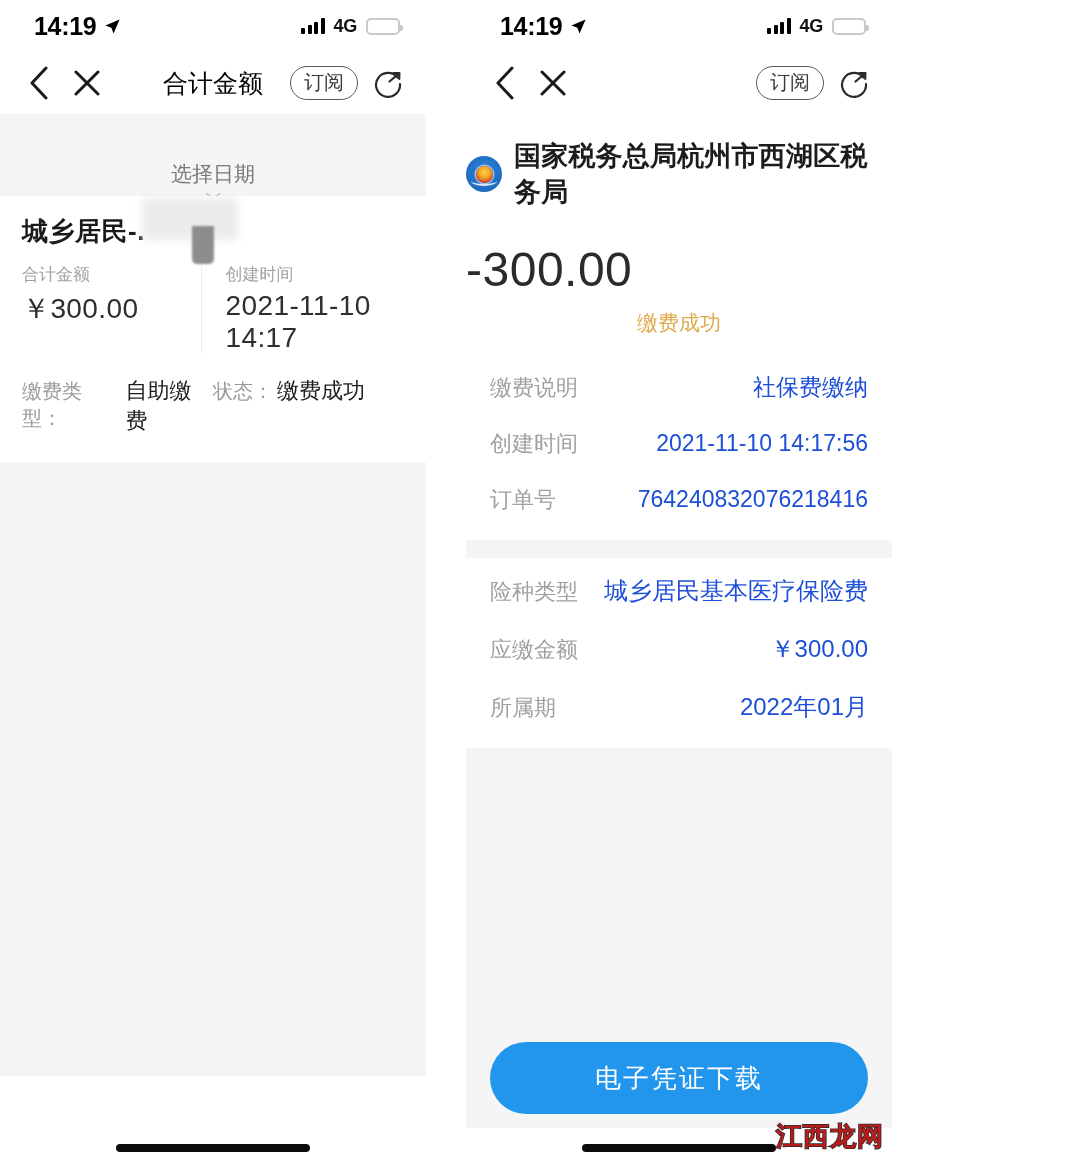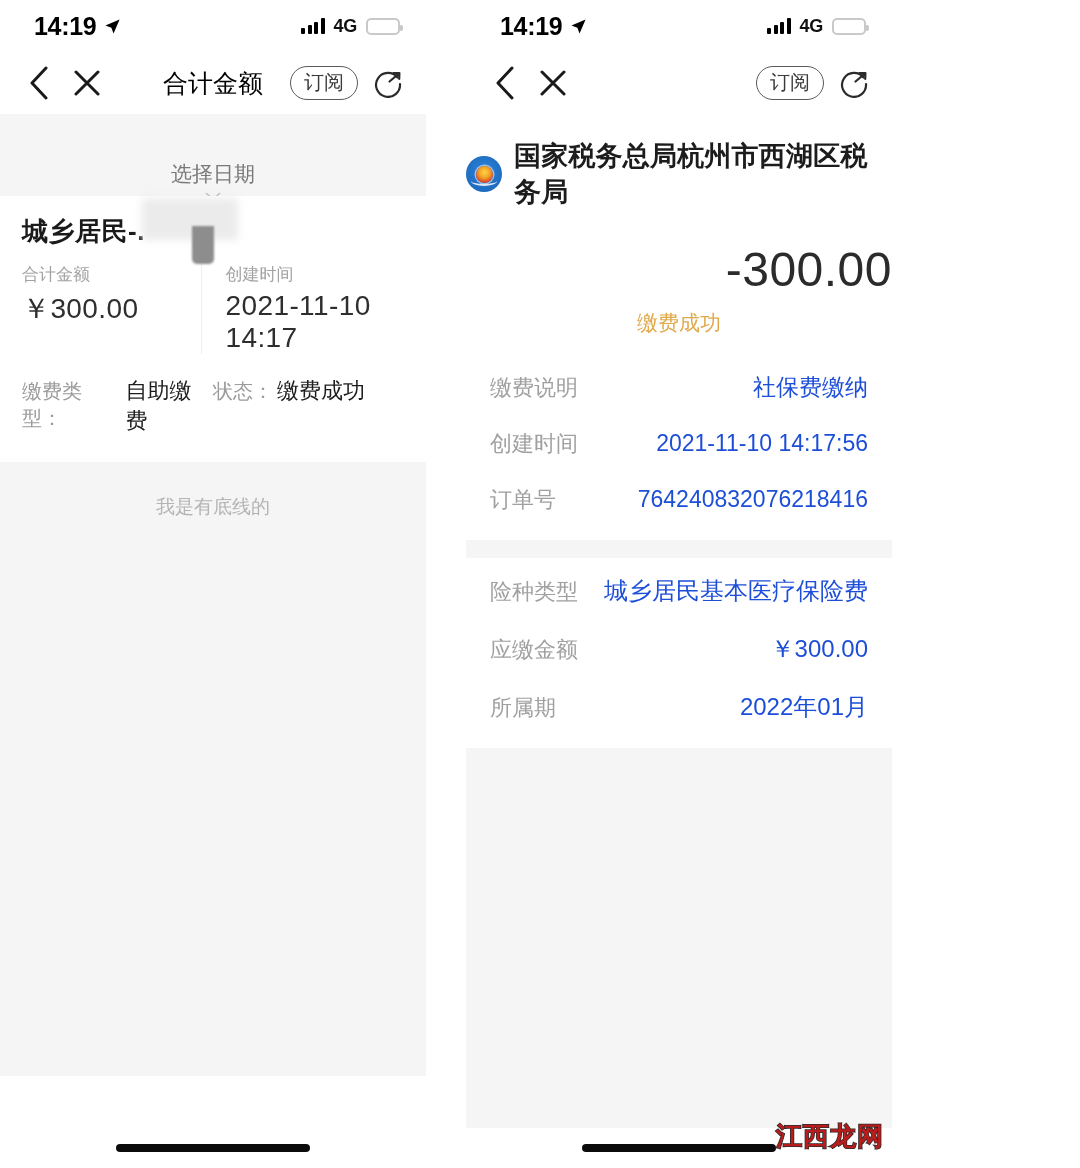--- a/index.html
+++ b/index.html
@@ -116,21 +116,21 @@
     width: 17px; height: 17px; border-radius: 50%;
     background: radial-gradient(circle at 50% 38%, #ffd24a 0%, #f2a325 40%, #d8332a 78%, #bb2018 100%);
     box-shadow: 0 0 0 1.5px rgba(255,255,255,.55);
   }
   .emblem .arc {
     position: absolute; left: 5px; right: 5px; bottom: 6px; height: 10px;
     border-bottom: 2.5px solid #dfe9f4; border-radius: 0 0 50% 50%;
   }
   .org-name { font-size: 27px; font-weight: bold; color: #1c1c1c; letter-spacing: 0.2px; }
   .hero-amount {
-    text-align: right; font-size: 48px; color: #2b2b2b;
+    text-align: left; font-size: 48px; color: #2b2b2b;
     margin-top: 32px; letter-spacing: 0.5px;
   }
   .hero-status {
     text-align: center; font-size: 21px; color: #e0a94b; margin-top: 12px;
   }
   .detail-group { background: #fff; padding: 4px 24px 12px; }
   .drow { display: flex; align-items: baseline; justify-content: space-between; padding: 13px 0; }
   .dkey { font-size: 22px; color: #a0a0a0; }
   .dval { font-size: 23px; color: #1d4ed8; text-align: right; }
   .dval.big { font-size: 24px; }
@@ -234,21 +234,20 @@
             <span class="meta-k">缴费类型：</span>
             <span class="meta-v">自助缴费</span>
           </div>
           <div class="meta-2">
             <span class="meta-k">状态：</span>
             <span class="meta-v">缴费成功</span>
           </div>
         </div>
       </div>
 
-      <div class="bottom-note">我是有底线的</div>
       <div class="left-fill"></div>
       <div class="left-tail"></div>
       <div class="home-bar-area">
         <div class="home-bar"></div>
       </div>
     </div>
   </div>
 
   <div class="screen right">
 
@@ -332,20 +331,23 @@
           <span class="dval big">￥300.00</span>
         </div>
         <div class="drow">
           <span class="dkey">所属期</span>
           <span class="dval big">2022年01月</span>
         </div>
       </div>
 
       <div class="right-fill"></div>
 
+      <div class="cta-wrap">
+        <button class="cta">电子凭证下载</button>
+      </div>
 
       <div class="home-bar-area">
         <div class="home-bar"></div>
       </div>
     </div>
 
     <div class="watermark">江西龙网</div>
   </div>
 
 </div>

